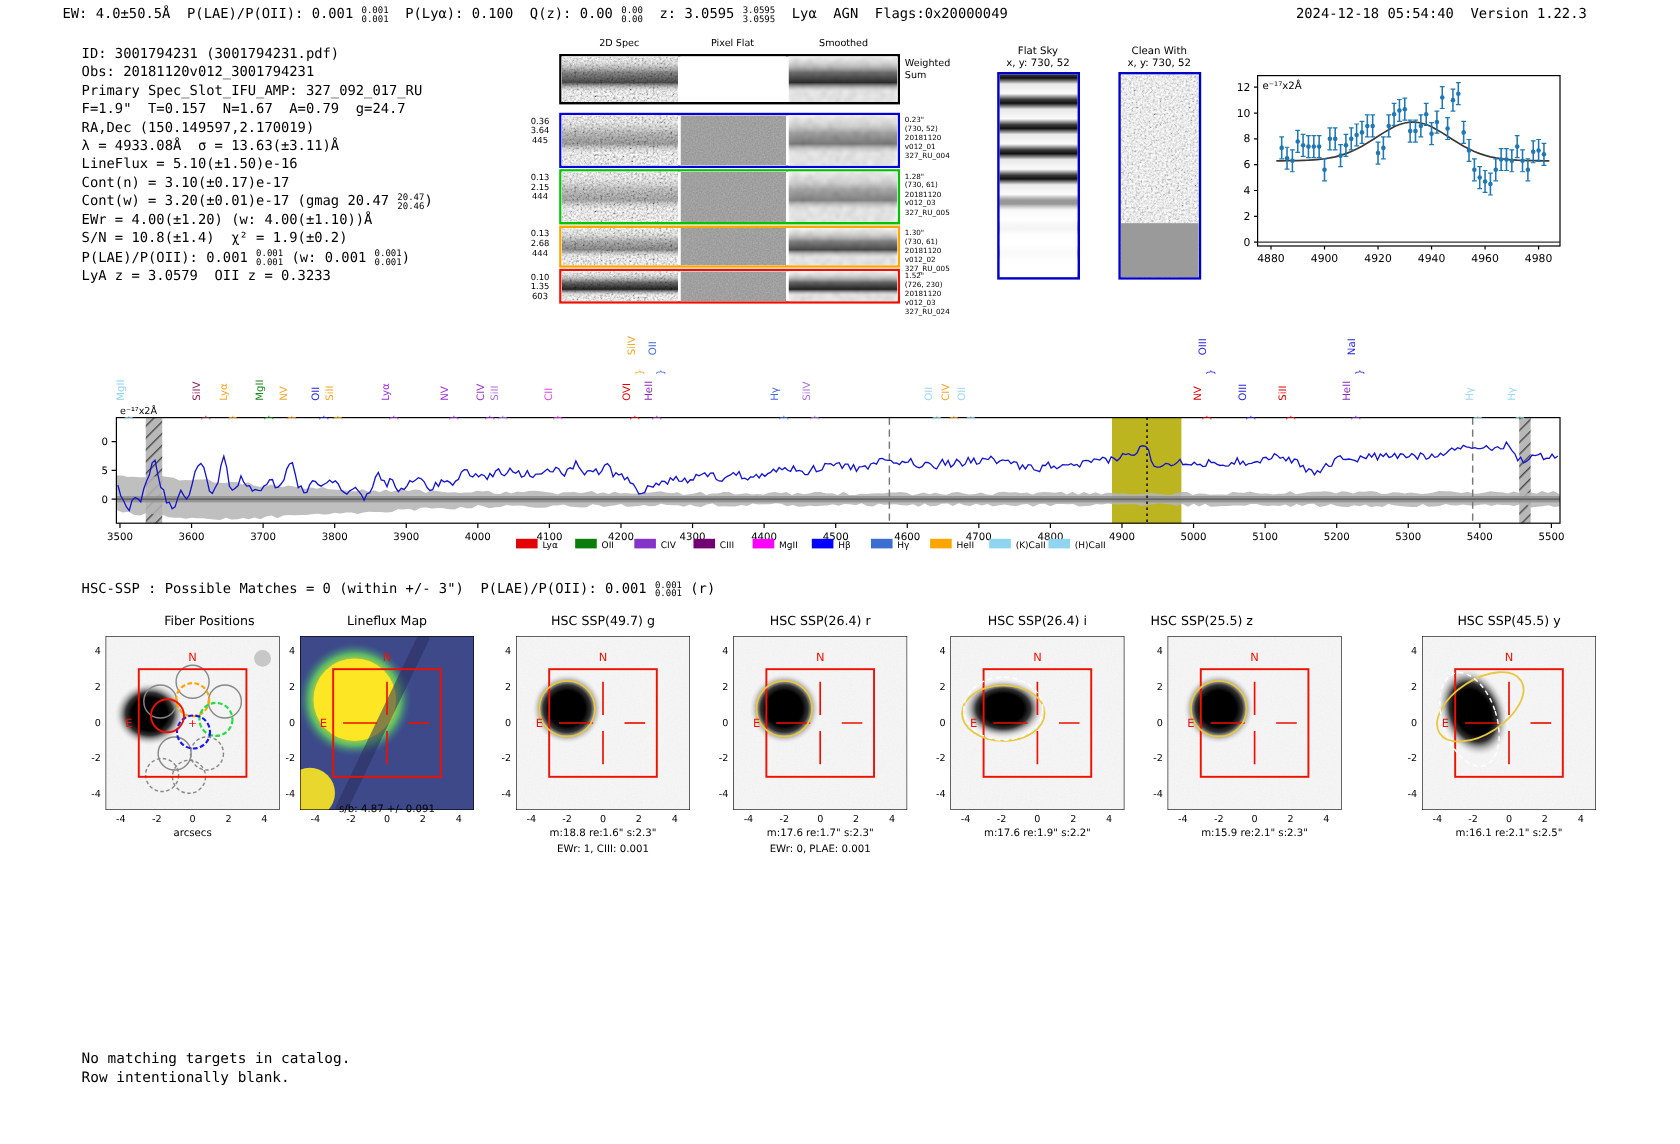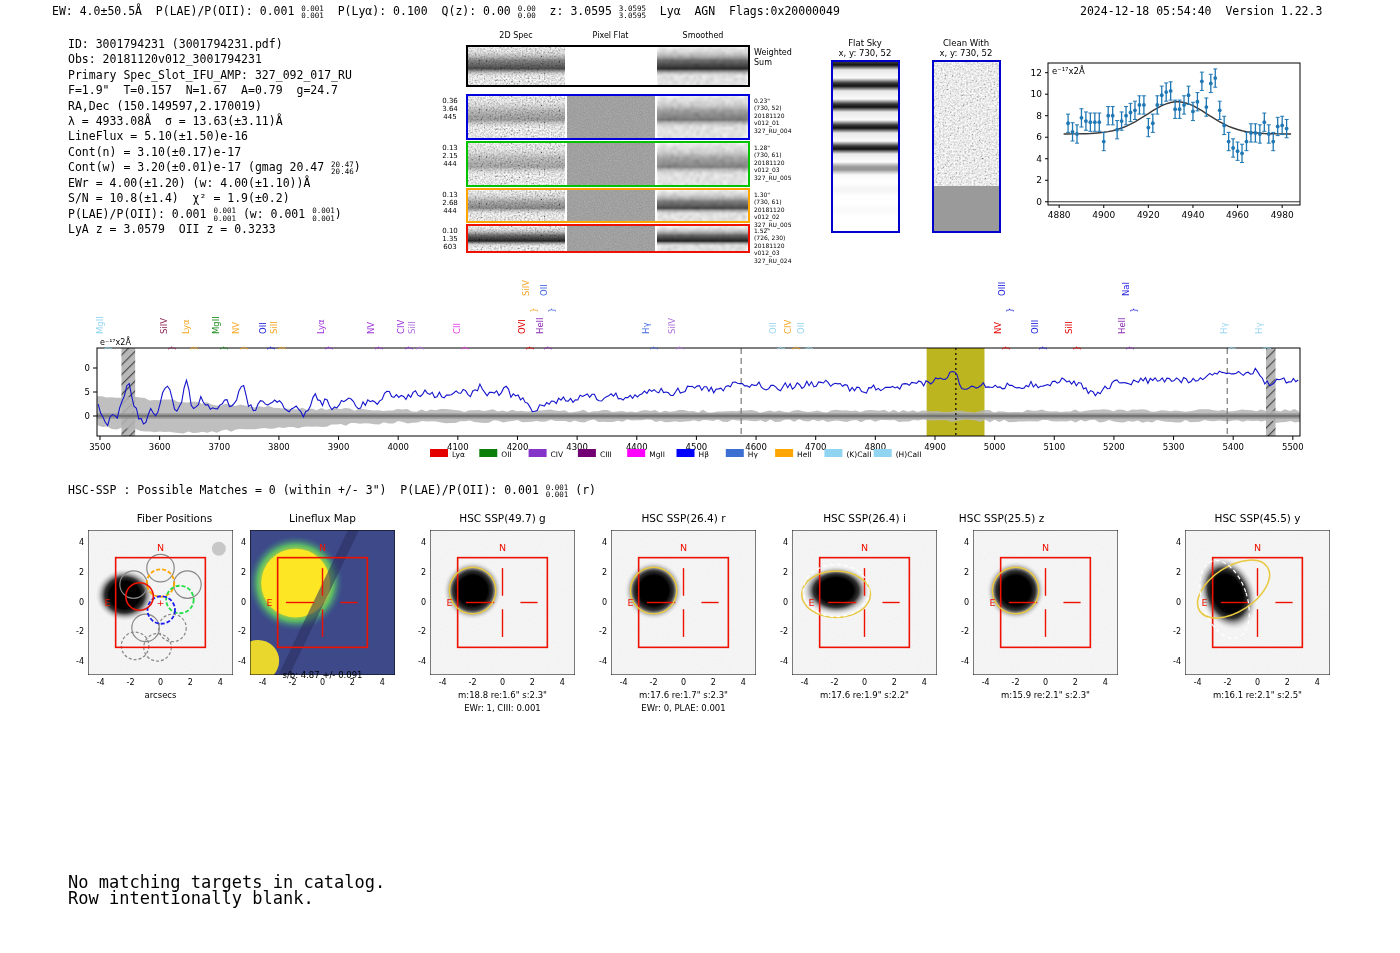--- a/index.html
+++ b/index.html
@@ -20,21 +20,21 @@
   .cellWrap{position:absolute;top:0;bottom:0;overflow:hidden;background:#fff;}
   .skyTitle{font-size:8.5px;text-align:center;line-height:10px;}
   .skyPanel{position:absolute;border:2px solid #0000cc;box-sizing:border-box;}
   #withsky-img{background-image:
      linear-gradient(180deg, rgba(255,255,255,0) 52%, rgba(255,255,255,.95) 72%, #fff 100%),
      repeating-linear-gradient(180deg,#3a3a3a 0px,#111 3px,#e8e8e8 8px,#fafafa 16px,#3a3a3a 21px);}
   #hsc-line{left:68px;top:483px;font-size:11.5px;white-space:pre;}
   .panelTitle{position:absolute;font-size:10.5px;text-align:center;white-space:nowrap;}
   .tickLbl{position:absolute;font-size:8px;color:#000;}
   .capt{position:absolute;font-size:8.5px;text-align:center;white-space:nowrap;}
-  #footer-text{left:68px;top:875px;font-size:17px;line-height:15.5px;white-space:pre;}
+  #footer-text{left:68px;top:875px;font-size:12px;line-height:15.5px;white-space:pre;}
   svg text{font-family:"DejaVu Sans",sans-serif;}
 </style>
 </head>
 <body>
 
 <svg width="0" height="0" style="position:absolute" aria-hidden="true">
   <defs>
     <filter id="fN" x="0%" y="0%" width="100%" height="100%">
       <feTurbulence type="fractalNoise" baseFrequency="0.55" numOctaves="3" seed="7"></feTurbulence>
       <feColorMatrix type="saturate" values="0"></feColorMatrix>

